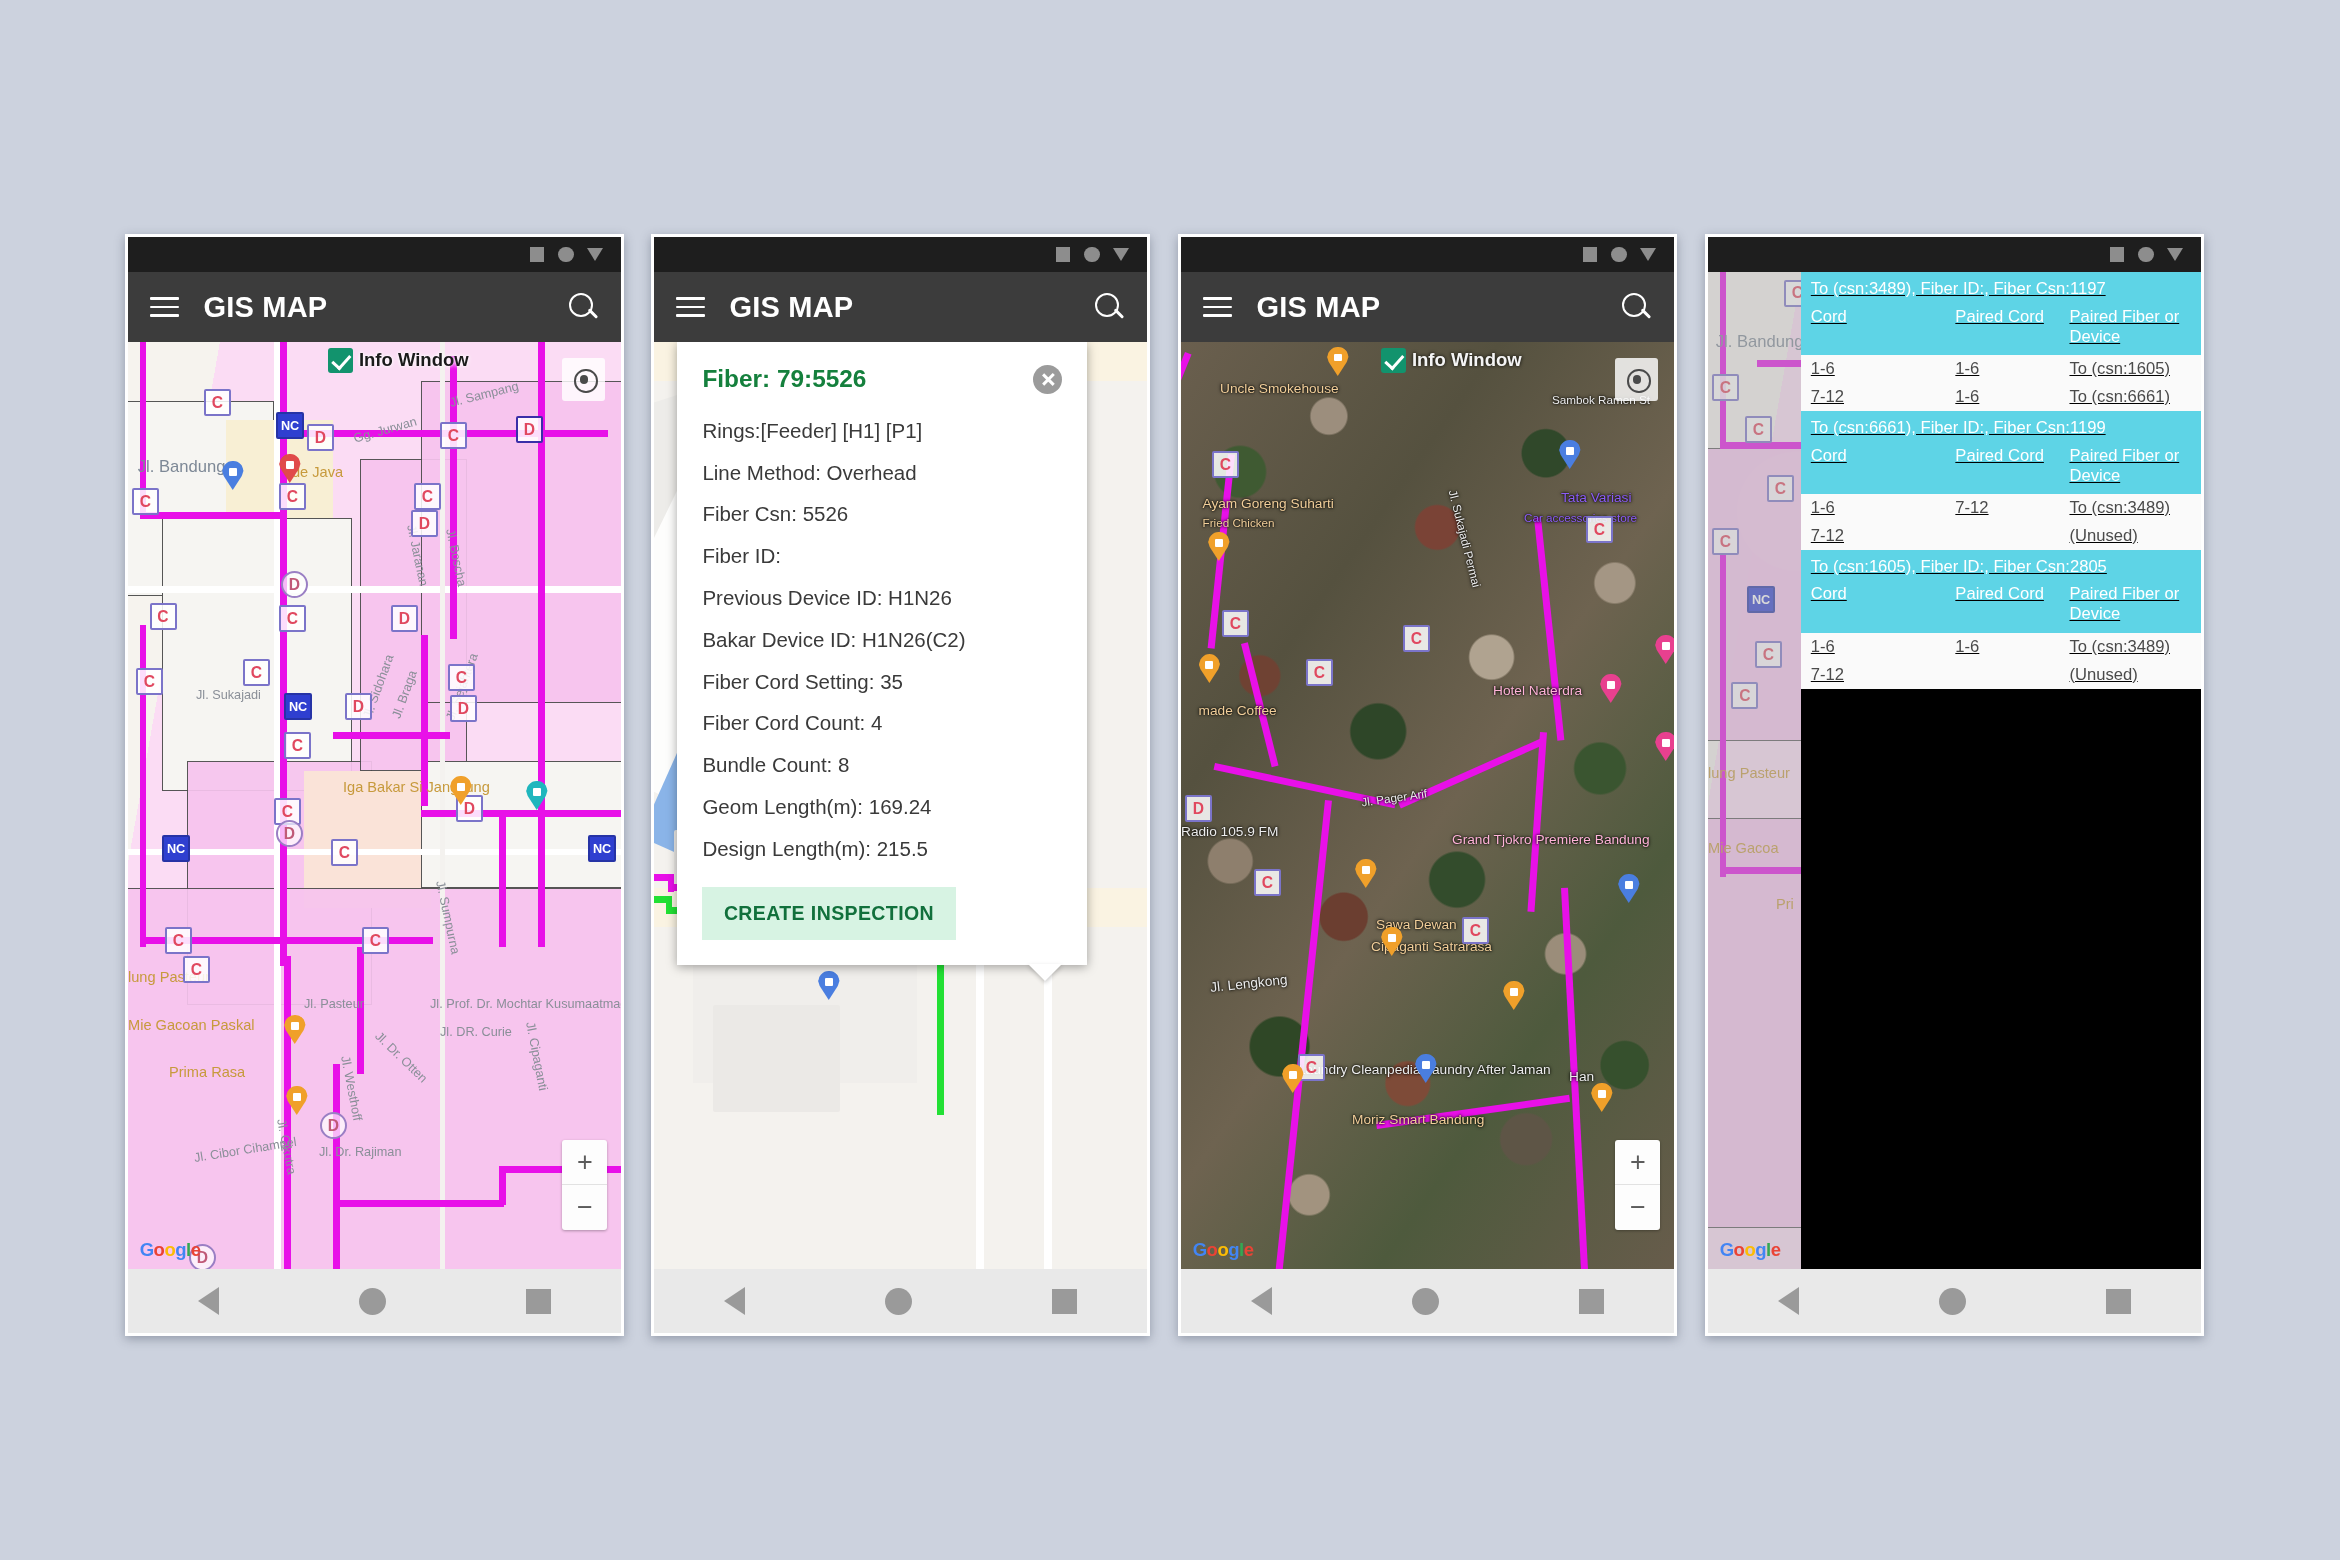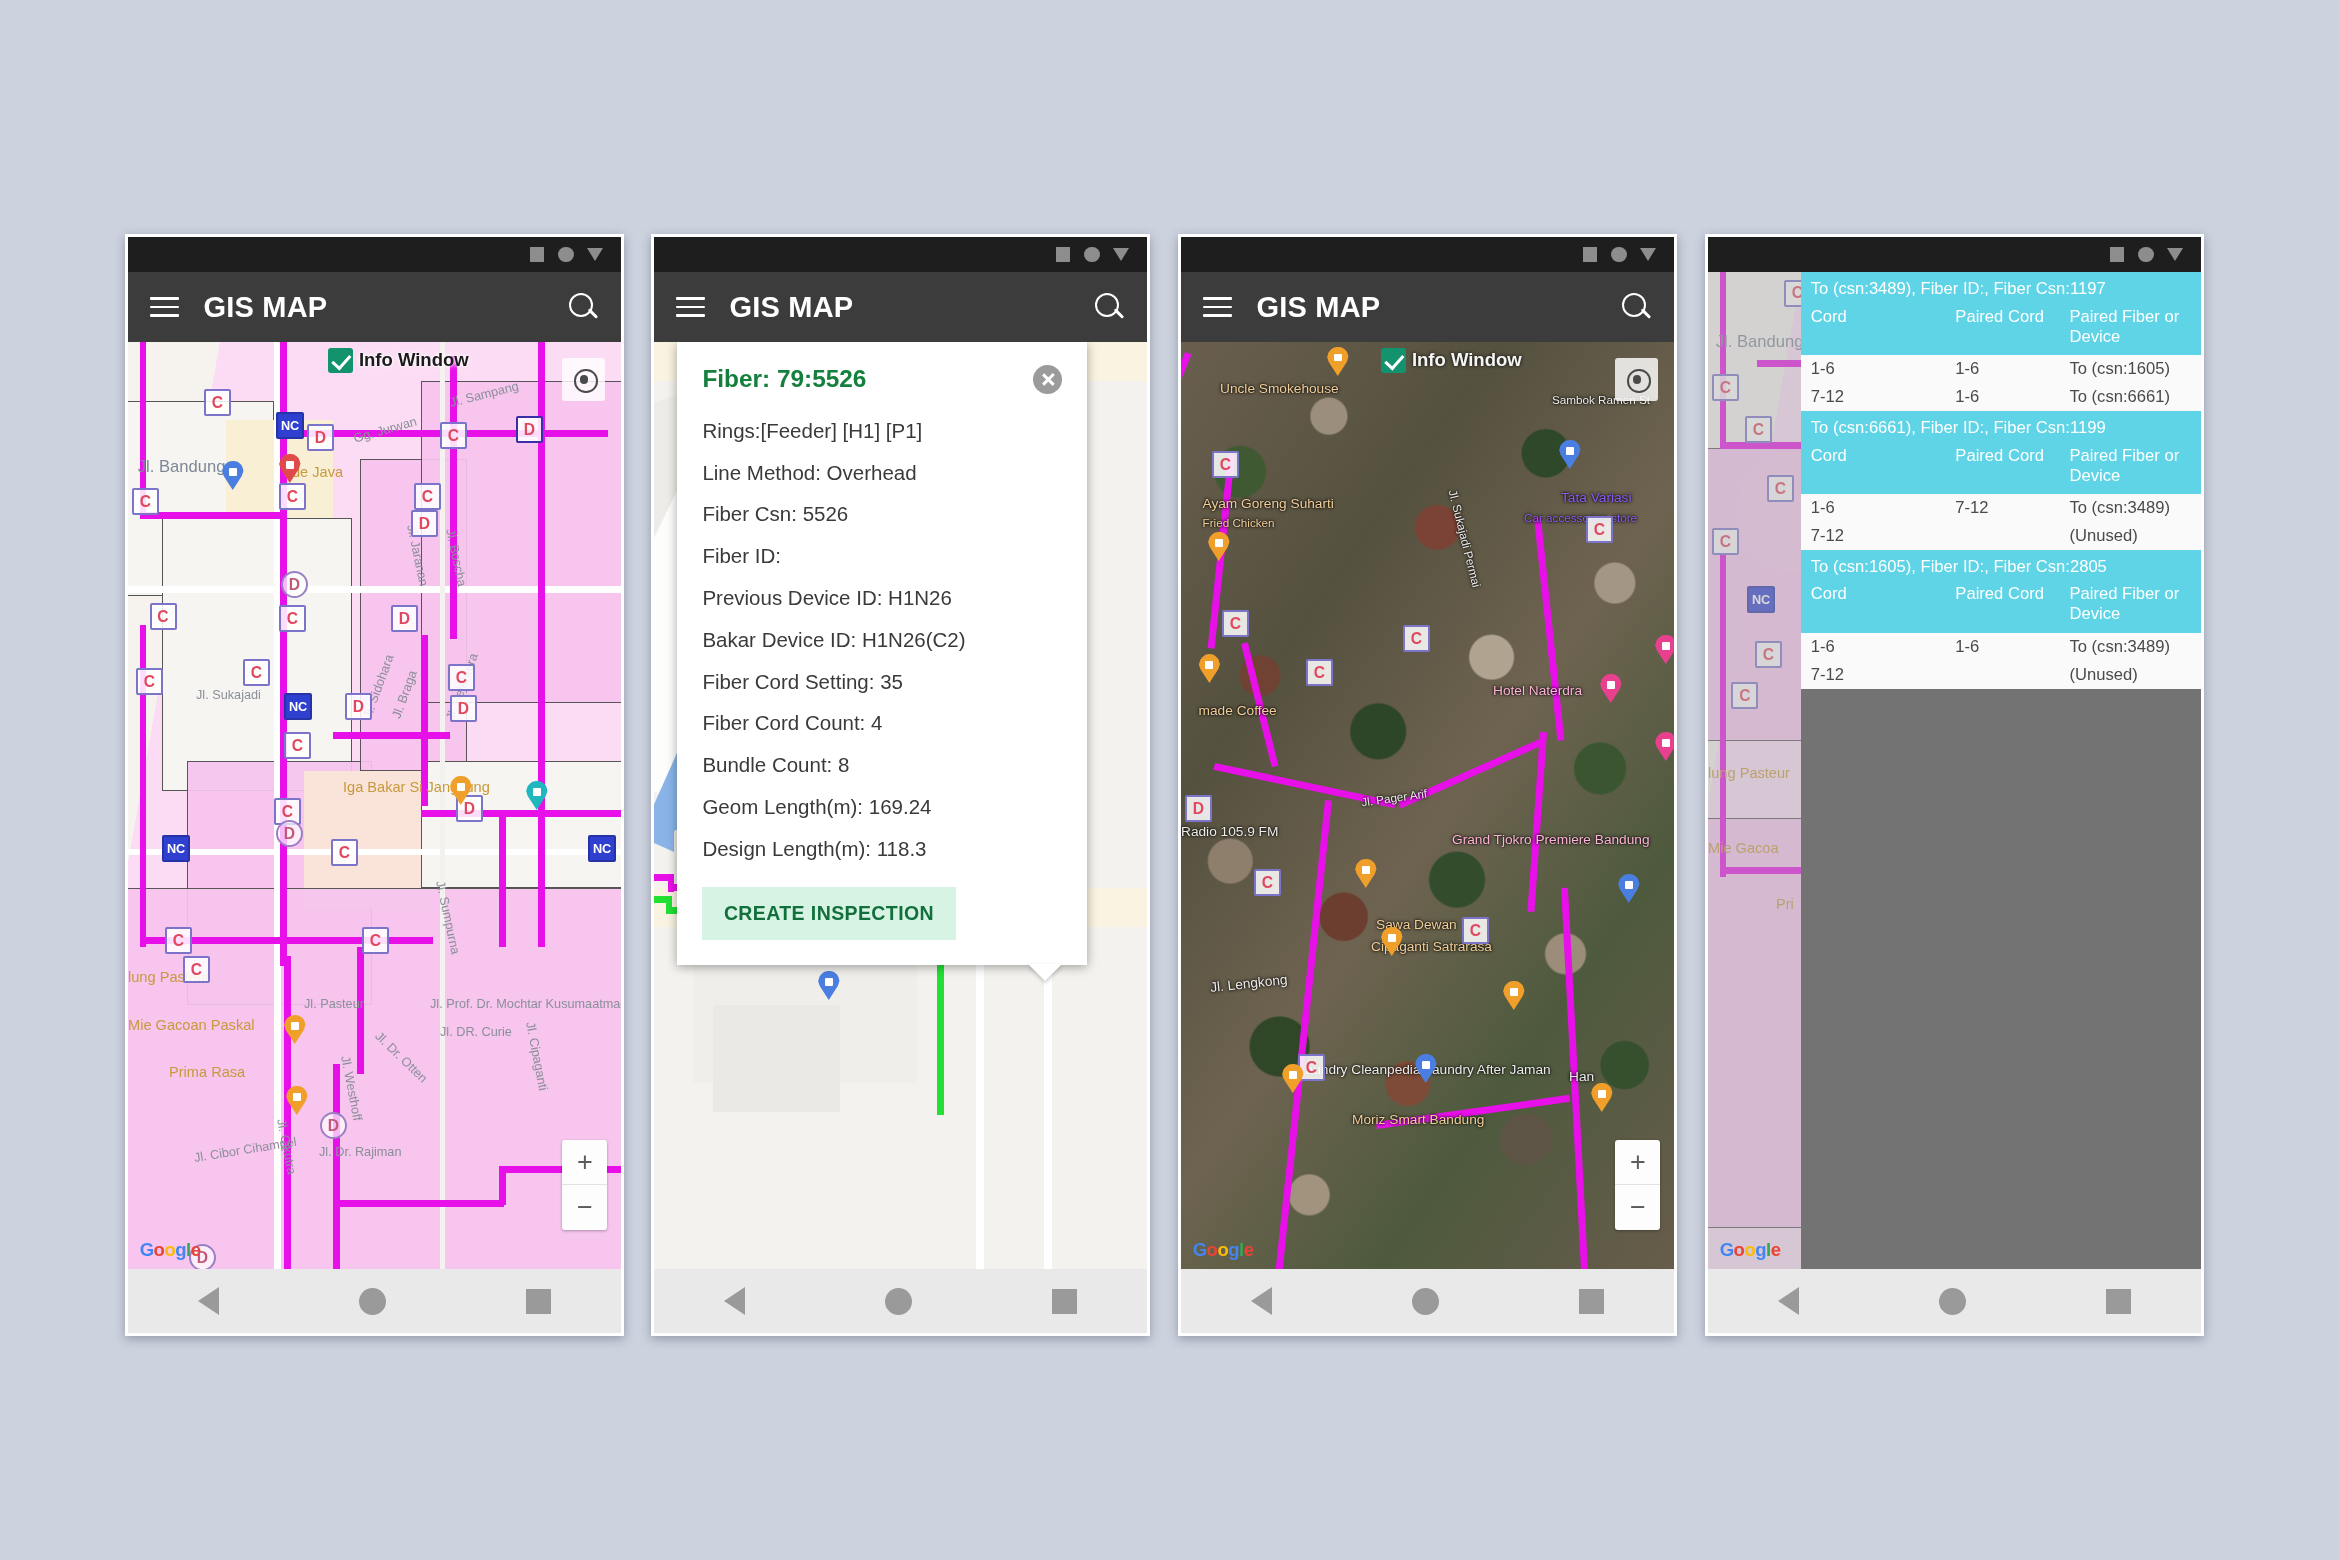--- a/index.html
+++ b/index.html
@@ -302,23 +302,24 @@
     border: 3.9px solid #fff;
     clip-path: polygon(0 0, 100% 0, 100% 62%, 50% 100%, 0 62%);
     z-index: 5;
   }
 
   
   .dim-overlay { position: absolute; inset: 0; background: rgba(170,170,170,.45); z-index: 3; }
   .table-panel {
     position: absolute;
     left: 93px; top: 0; right: 0; bottom: 0;
-    background: #737373;
+    background: #000000;
     z-index: 5;
     overflow: hidden;
+    text-decoration: underline;
   }
   .tgroup-head {
     background: #5ed4e6;
     color: #ffffff;
     padding: 6.8px 9.8px 3.9px 9.8px;
     font-size: 16.6px;
     white-space: nowrap;
   }
   .tcols {
     background: #5ed4e6;
@@ -579,21 +580,21 @@
         <div class="popup-row">Rings:[Feeder] [H1] [P1]</div>
         <div class="popup-row">Line Method: Overhead</div>
         <div class="popup-row">Fiber Csn: 5526</div>
         <div class="popup-row">Fiber ID:</div>
         <div class="popup-row">Previous Device ID: H1N26</div>
         <div class="popup-row">Bakar Device ID: H1N26(C2)</div>
         <div class="popup-row">Fiber Cord Setting: 35</div>
         <div class="popup-row">Fiber Cord Count: 4</div>
         <div class="popup-row">Bundle Count: 8</div>
         <div class="popup-row">Geom Length(m): 169.24</div>
-        <div class="popup-row">Design Length(m): 118.3</div>
+        <div class="popup-row">Design Length(m): 215.5</div>
         <div class="popup-btn">CREATE INSPECTION</div>
         <div class="popup-tail"></div>
       </div>
     </div>
     <div class="navbar">
       <span class="nav-back"></span>
       <span class="nav-home"></span>
       <span class="nav-recent"></span>
     </div>
   </div>

